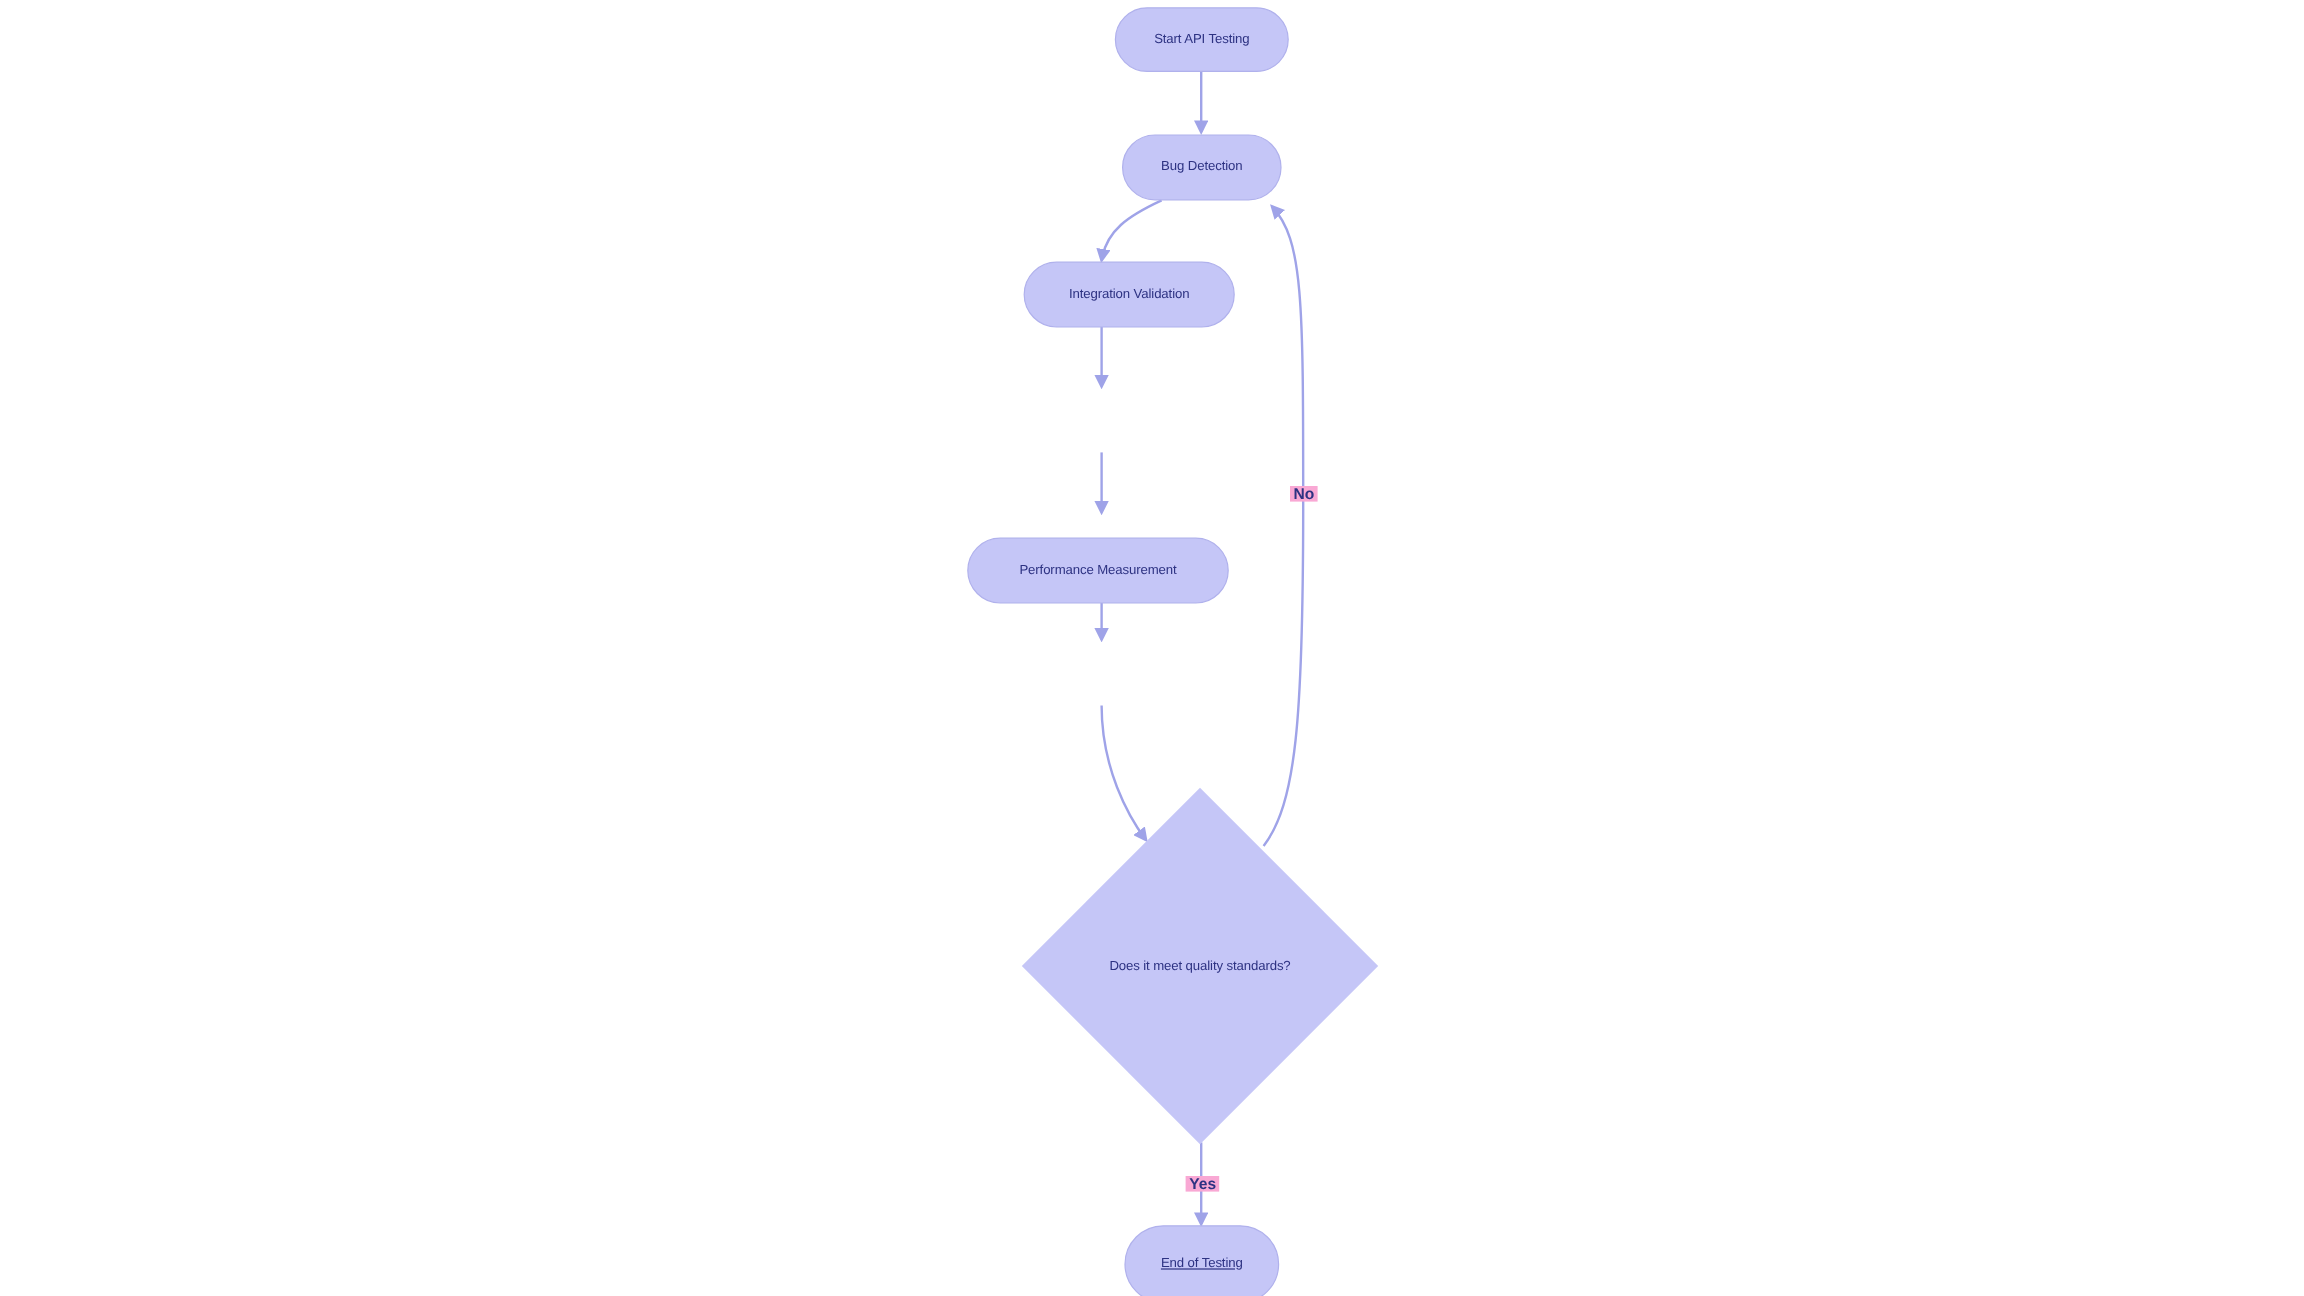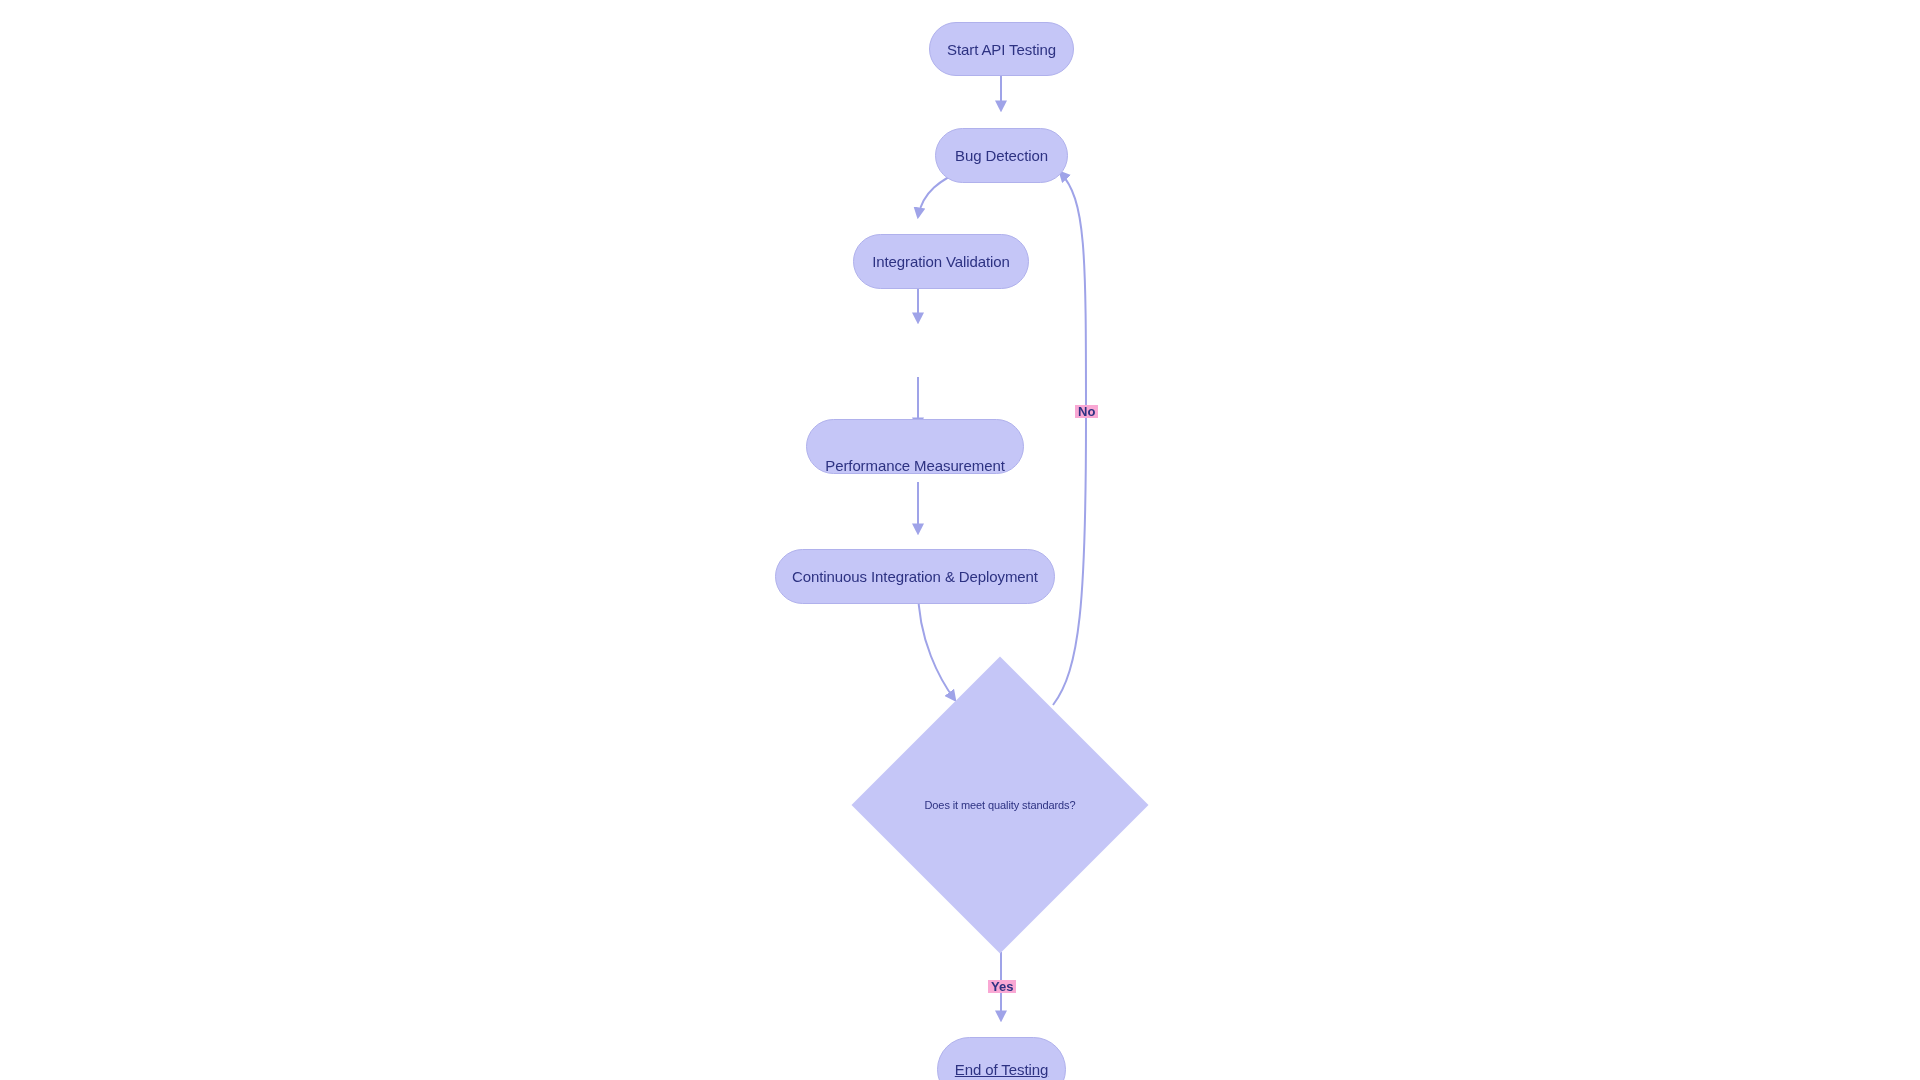--- a/index.html
+++ b/index.html
@@ -25,26 +25,25 @@
   }
   .node {
     position: absolute;
     display: flex;
     align-items: center;
     justify-content: center;
     background: #c5c6f7;
     border: 1px solid #b0b1ec;
     border-radius: 999px;
     color: #2d3282;
-    font-size: 15px;
+    font-size: 11px;
     font-family: "Liberation Sans", sans-serif;
     letter-spacing: -0.1px;
     white-space: nowrap;
     line-height: 1;
-    margin-top: 16px;
   }
   .diamond-wrap {
     position: absolute;
     display: flex;
     align-items: center;
     justify-content: center;
   }
   .diamond-shape {
     position: absolute;
     top: 0; left: 0;
@@ -108,27 +107,24 @@
 
   <div class="node" style="left:935px; top:112px; width:133px; height:55px;">
     <span>Bug Detection</span>
   </div>
 
   <div class="node" style="left:853px; top:218px; width:176px; height:55px;">
     <span>Integration Validation</span>
   </div>
 
 
-  <div class="node" style="left:806px; top:403px; width:218px; height:55px;align-items:flex-end;">
+  <div class="node" style="left:806px; top:448px; width:218px; height:55px;">
     <span>Performance Measurement</span>
   </div>
 
-  <div class="node" style="left:775px; top:533px; width:280px; height:55px;">
-    <span>Continuous Integration &amp; Deployment</span>
-  </div>
 
   <div class="diamond-wrap" style="left:895px; top:700px; width:210px; height:210px;">
     <div class="diamond-shape"></div>
     <span class="diamond-label">Does it meet quality standards?</span>
   </div>
 
   <div class="node" style="left:937px; top:1021px; width:129px; height:65px;text-decoration:underline;">
     <span>End of Testing</span>
   </div>
 

